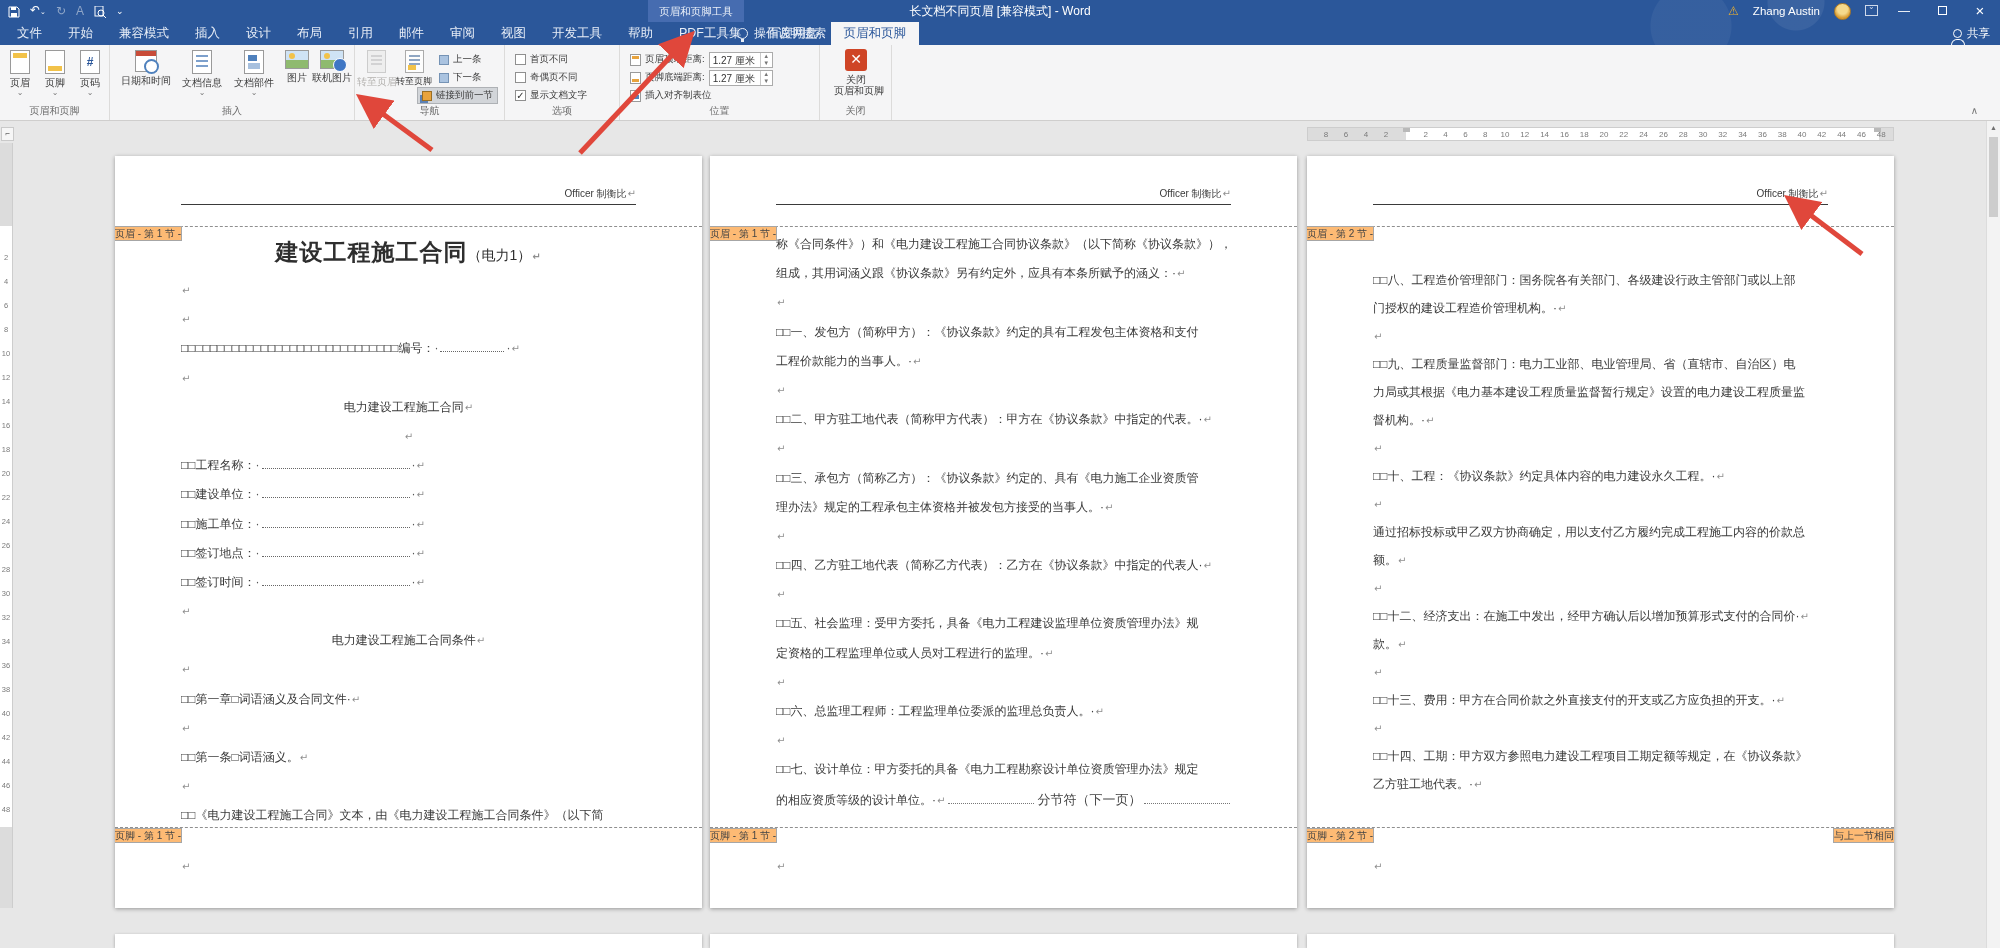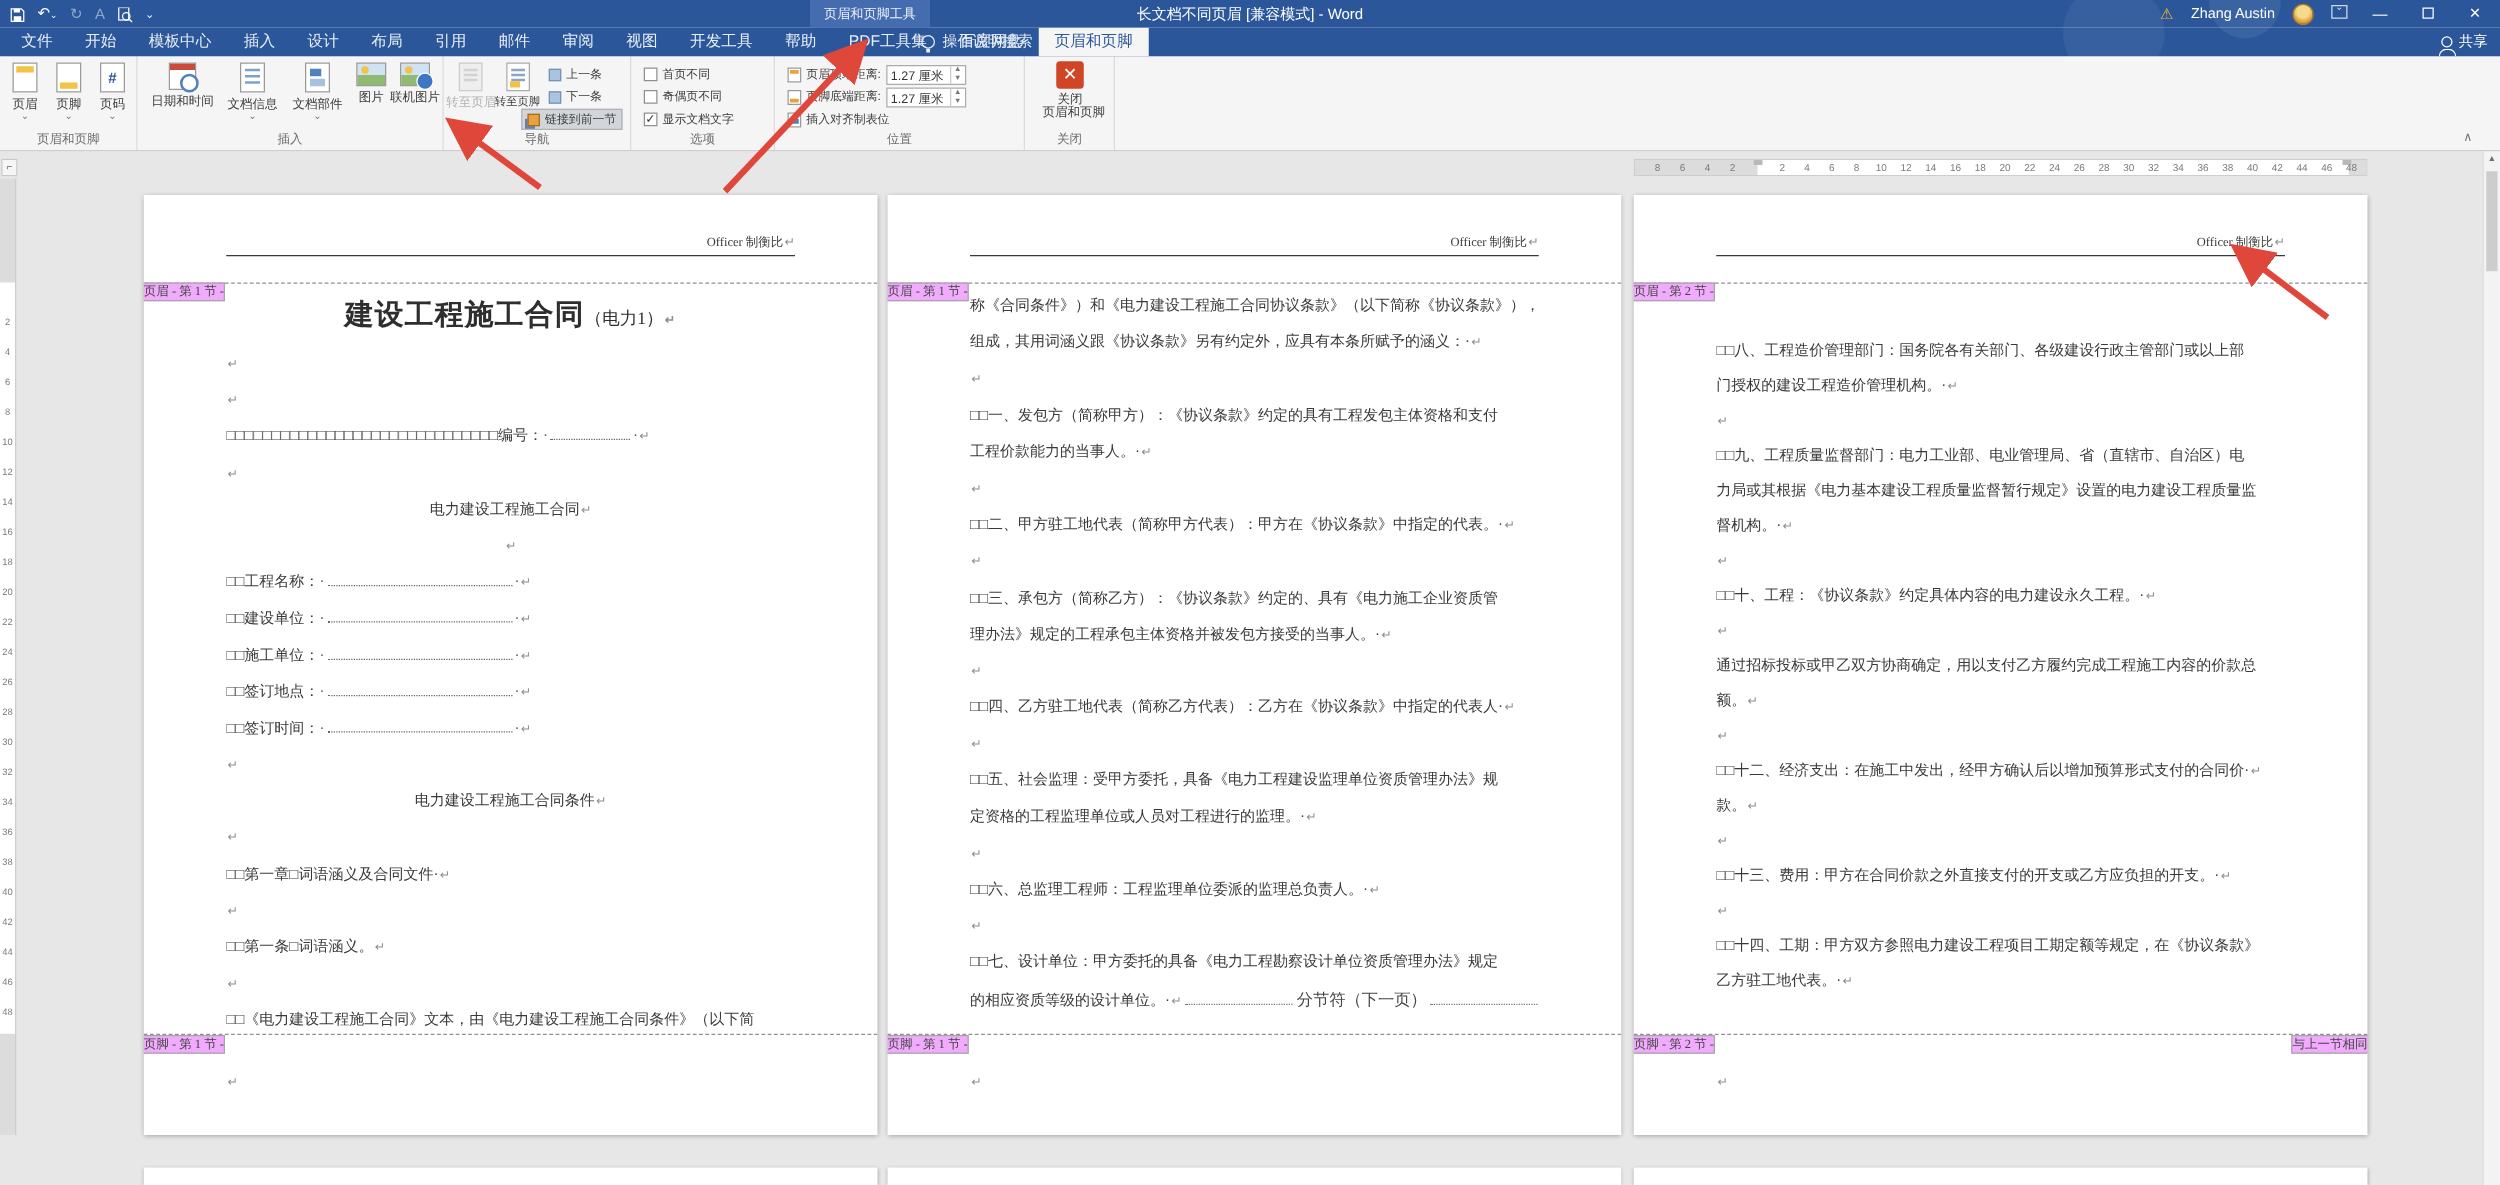--- a/index.html
+++ b/index.html
@@ -86,27 +86,27 @@
   #hruler { position:absolute; left:1307px; top:127px; width:587px; height:14px; background:#fff; border:1px solid #cdcdcd; z-index:5; }
   #hruler .hmargin { position:absolute; top:0; bottom:0; background:#dcdcdc; }
   #hruler .num { position:absolute; top:2px; font-size:8px; color:#7a7a7a; transform:translateX(-50%); }
   #hruler .indent { position:absolute; width:7px; height:4px; background:#b9b9b9; top:0; }
   #vruler { position:absolute; left:0; top:143px; width:13px; height:765px; background:#dcdcdc; z-index:5; border-right:1px solid #cdcdcd; }
   #vruler .vband { position:absolute; left:0; right:0; top:83px; height:601px; background:#fff; }
   #vruler .num { position:absolute; left:0; right:0; text-align:center; font-size:7.5px; color:#7a7a7a; }
 
   
   #canvas { position:absolute; left:0; top:121px; width:2000px; height:827px; background:#e7e7e7; z-index:1; }
-  .page { position:absolute; top:35px; width:587px; height:752px; background:#fff; box-shadow:0 1px 4px rgba(0,0,0,.35); overflow:hidden;font-family:Liberation Serif, serif; }
+  .page { position:absolute; top:35px; width:587px; height:752px; background:#fff; box-shadow:0 1px 4px rgba(0,0,0,.35); overflow:hidden; }
   #page1 { left:115px; } #page2 { left:710px; } #page3 { left:1307px; }
   .page-sliver { position:absolute; top:813px; width:587px; height:14px; background:#fff; box-shadow:0 1px 3px rgba(0,0,0,.3); }
   .ph-text { position:absolute; top:31px; right:66px; font-size:10px; color:#3a3a3a; white-space:nowrap; }
   .ph-line { position:absolute; top:48px; left:66px; right:66px; border-bottom:1.5px solid #3a3a3a; }
   .hdash { position:absolute; left:0; right:0; border-top:1px dashed #8f8f8f; }
-  .sectag { position:absolute; font-size:10px; color:#444; background:#f0abfc; border:1px solid #a6a6a6; padding:0 0; height:15px; line-height:13px; white-space:nowrap; z-index:2; }
+  .sectag { position:absolute; font-size:10px; color:#444; background:#fdba74; border:1px solid #a6a6a6; padding:0 0; height:15px; line-height:13px; white-space:nowrap; z-index:2; }
   .pil { color:#8f8f8f; font-size:10px; margin-left:1px; }
   .body { position:absolute; left:66px; right:66px; overflow:hidden; }
   .ln { line-height:29.2px; height:29.2px; font-size:12px; color:#3a3a3a; white-space:nowrap; }
   #page3 .ln { line-height:28px; height:28px; }
   .ln.c { text-align:center; }
   .doc-title { height:48px; line-height:48px; text-align:center; font-size:23px; font-weight:bold; color:#2e2e2e; letter-spacing:1px; white-space:nowrap; }
   .doc-title .small { font-size:14px; font-weight:normal; letter-spacing:0; }
   .lead { display:inline-block; width:148px; border-bottom:1px dotted #666; height:11px; margin:0 2px; }
   .lead.short { width:64px; }
   .dotc { color:#555; }
@@ -153,21 +153,21 @@
     <span class="winbtn">—</span>
     <span class="winbtn"><span id="restore-box"></span></span>
     <span class="winbtn" style="font-size:15px">×</span>
   </div>
 </div>
 
 <div id="menurow">
   <div id="tabs">
       <span class="tab">文件</span>
       <span class="tab">开始</span>
-      <span class="tab">模板中心</span>
+      <span class="tab">兼容模式</span>
       <span class="tab">插入</span>
       <span class="tab">设计</span>
       <span class="tab">布局</span>
       <span class="tab">引用</span>
       <span class="tab">邮件</span>
       <span class="tab">审阅</span>
       <span class="tab">视图</span>
       <span class="tab">开发工具</span>
       <span class="tab">帮助</span>
       <span class="tab">PDF工具集</span>

